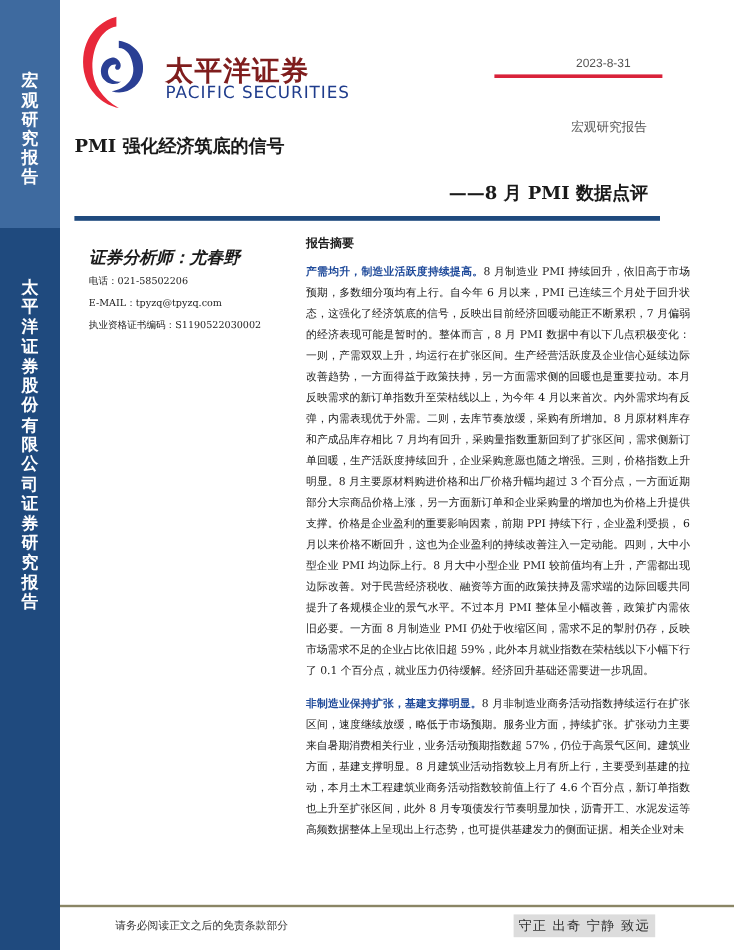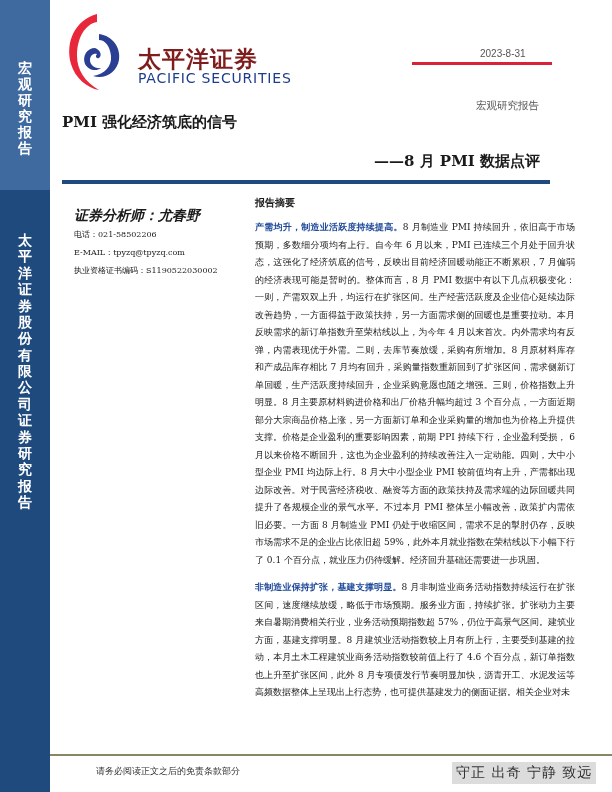--- a/index.html
+++ b/index.html
@@ -22,21 +22,21 @@
   .analyst { position:absolute; left:74px; top:208px; font-size:8px; line-height:1; }
   .analyst .name { font-weight:bold; font-size:14px; font-style:italic; margin-bottom:9px; }
   .analyst div { margin-bottom:10px; }
   .summary-h { position:absolute; left:255px; top:196px; font-size:10px; font-weight:bold; }
   .body { position:absolute; left:255px; top:219px; width:320px; font-size:9px; line-height:17.5px; text-align:justify; }
   .body p { margin-bottom:10px; }
   .hl { color:#1f4a9a; font-weight:bold; }
   .b { font-weight:normal; }
   .footer-rule { position:absolute; left:50px; top:754px; width:562px; height:2px; background:#8a8565; }
   .disclaimer { position:absolute; left:60px; top:765px; font-size:9px; color:#333;margin-left:36px; }
-  .slogan { position:absolute; left:452px; top:762px; font-size:14px; color:#333; background:#dcdcdc; padding:2px 4px; letter-spacing:1px; }
+  .slogan { position:absolute; left:428px; top:762px; font-size:11px; color:#333; background:#dcdcdc; padding:2px 4px; letter-spacing:1px; }
 </style>
 </head>
 <body>
 
 <div class="sidebar-top"></div>
 <div class="sidebar-bottom"></div>
 <div class="vtext vt1">
     <span>宏</span>
     <span>观</span>
     <span>研</span>

